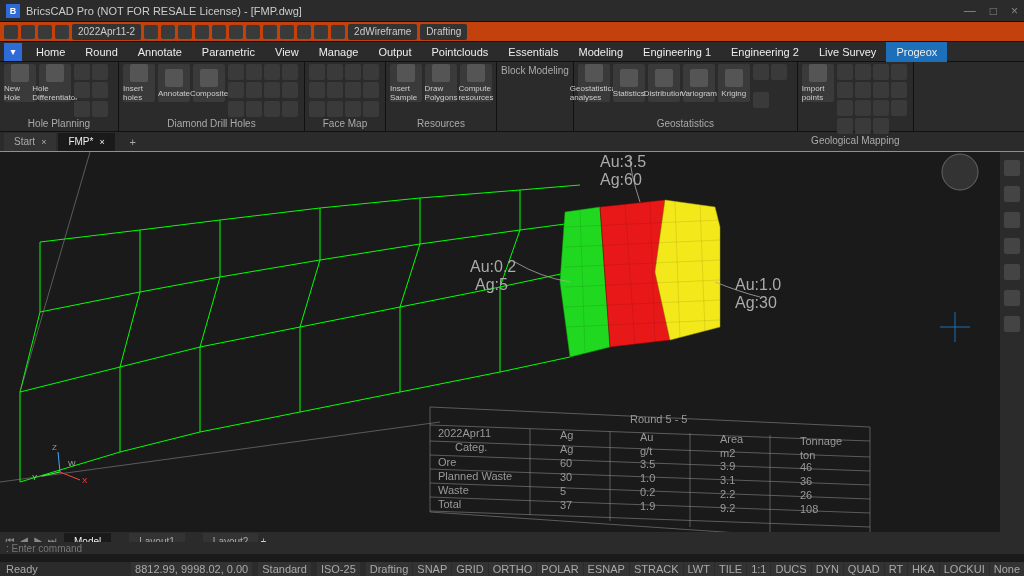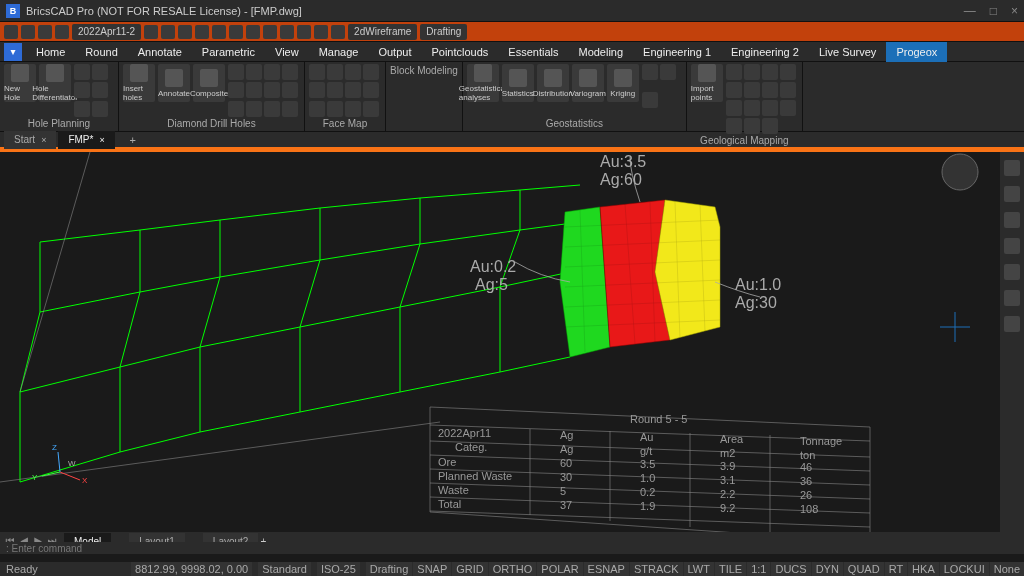--- a/index.html
+++ b/index.html
@@ -17,21 +17,21 @@
 .menubar .mitem{padding:0 10px;font-size:11px;color:#eee;height:20px;display:flex;align-items:center;cursor:pointer}
 .menubar .mitem.act{background:#1c6fb8}
 .ribbon{height:70px;background:#2b2b2b;display:flex;border-bottom:1px solid #111}
 .rgroup{border-right:1px solid #111;padding:2px 4px;display:flex;flex-direction:column;justify-content:space-between}
 .rgroup .ricons{display:flex;gap:3px;flex-wrap:wrap;flex:1}
 .rgroup .ric{width:26px;height:26px;background:#3a3a3a;border-radius:2px;display:flex;align-items:center;justify-content:center}
 .rgroup .ric.big{width:32px;height:38px;flex-direction:column;font-size:8px;color:#ccc;gap:2px}
 .rgroup .ric.big .ico{width:18px;height:18px;background:#555;border-radius:2px}
 .rgroup .ric.sm{width:16px;height:16px}
 .rgroup .rlabel{font-size:10px;color:#aaa;text-align:center;padding-top:1px}
-.filetabs{height:20px;background:#2b2b2b;display:flex;align-items:center;padding:0 4px;gap:10px;border-bottom:5px solid #f97316}
+.filetabs{height:20px;background:#2b2b2b;display:flex;align-items:center;padding:0 4px;gap:10px;border-bottom:1px solid #f97316}
 .filetabs .ftab{padding:0 10px;font-size:10px;height:18px;display:flex;align-items:center;background:#333;color:#aaa;gap:6px}
 .filetabs .ftab.act{background:#1a1a1a;color:#eee}
 .filetabs .plus{width:16px;text-align:center;color:#aaa}
 .canvas{position:absolute;top:152px;left:0;right:24px;bottom:44px;background:#1a1a1a;overflow:hidden}
 .canvas svg{width:100%;height:100%}
 .side{position:absolute;right:0;top:152px;bottom:44px;width:24px;background:#2b2b2b;display:flex;flex-direction:column;align-items:center;gap:10px;padding-top:8px}
 .side .sic{width:16px;height:16px;background:#444;border-radius:2px}
 .modeltabs{position:absolute;bottom:26px;left:0;right:0;height:18px;background:#2b2b2b;display:flex;align-items:center;padding:0 4px;gap:2px;font-size:10px}
 .modeltabs .mtab{padding:0 10px;background:#333;color:#aaa;height:16px;display:flex;align-items:center}
 .modeltabs .mtab.act{background:#1a1a1a;color:#eee}
@@ -165,20 +165,37 @@
           <div class="ric sm"></div>
           <div class="ric sm"></div>
           <div class="ric sm"></div>
           <div class="ric sm"></div>
           <div class="ric sm"></div>
           <div class="ric sm"></div>
           <div class="ric sm"></div>
         </div>
       </div>
       <div class="rlabel">Face Map</div>
+    </div>
+    <div class="rgroup">
+      <div class="ricons">
+        <div class="ric big">
+          <div class="ico"></div>
+          <span>Insert Sample</span>
+        </div>
+        <div class="ric big">
+          <div class="ico"></div>
+          <span>Draw Polygons</span>
+        </div>
+        <div class="ric big">
+          <div class="ico"></div>
+          <span>Compute resources</span>
+        </div>
+      </div>
+      <div class="rlabel">Resources</div>
     </div>
     <div class="rgroup">
       <div class="rlabel">Block Modeling</div>
     </div>
     <div class="rgroup">
       <div class="ricons">
         <div class="ric big">
           <div class="ico"></div>
           <span>Geostatistical analyses</span>
         </div>

